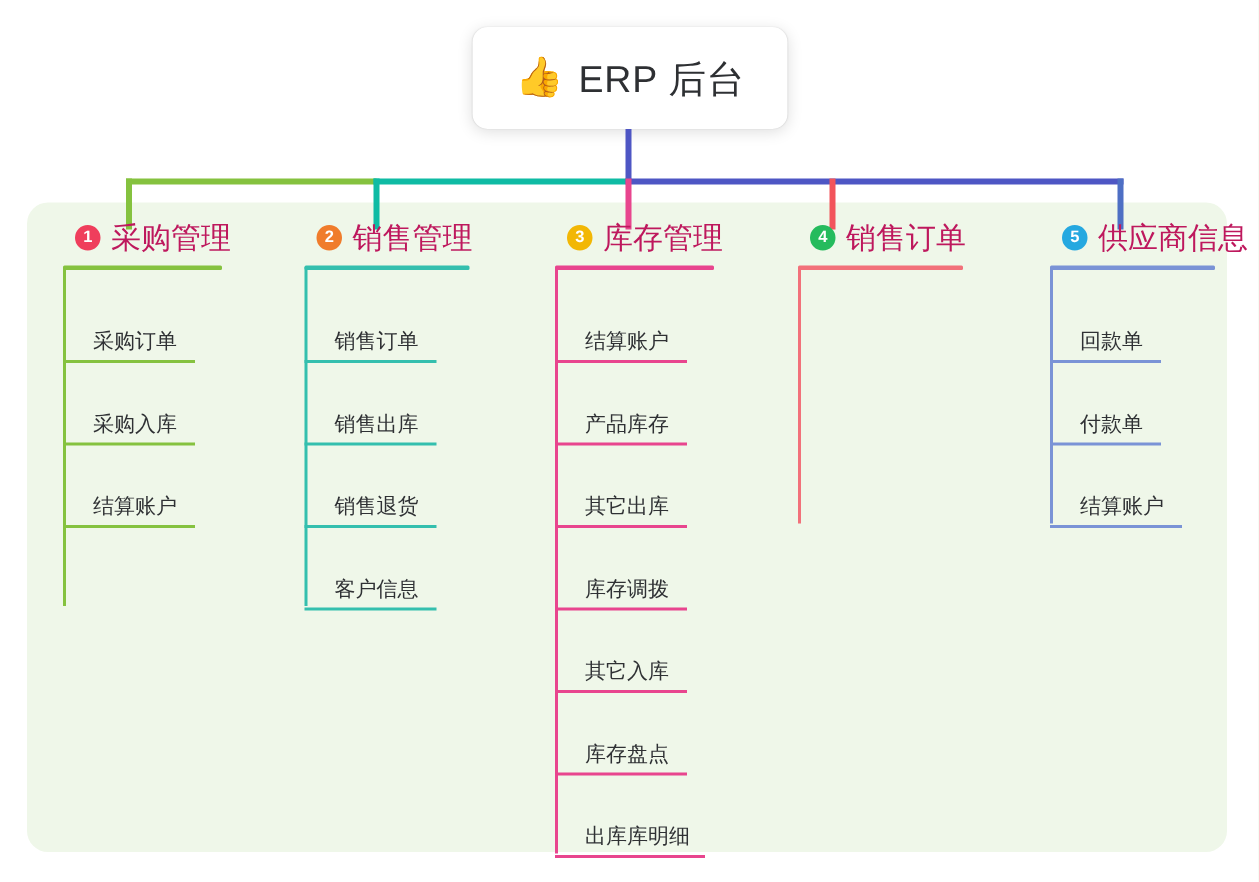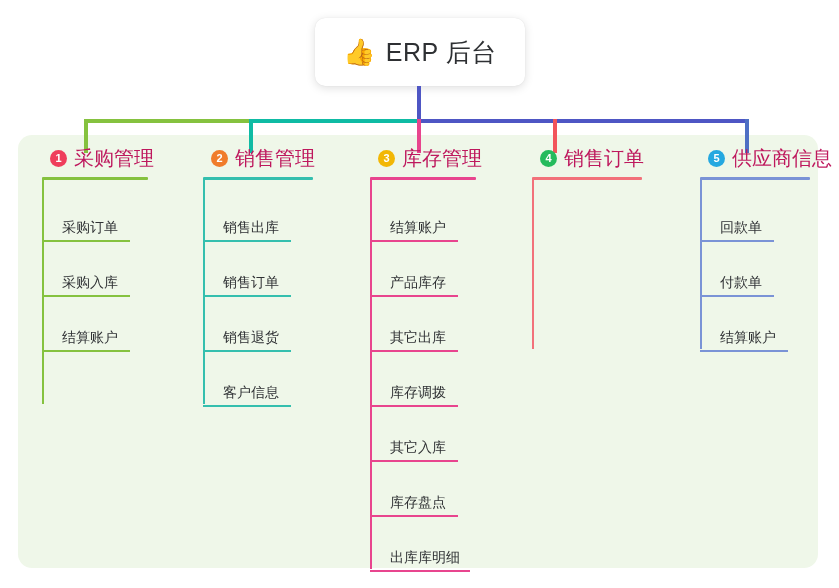--- a/index.html
+++ b/index.html
@@ -156,25 +156,25 @@
       <div class="spine" style="background: rgb(133, 194, 63); height: 226px;"></div>
     </div>
   <div class="col" id="col2">
       <div class="col-head">
         <span class="badge" style="background: rgb(240, 124, 43);">2</span>
         <span class="head-text">销售管理</span>
       </div>
       <div class="head-rule" style="background: rgb(52, 191, 174); width: 110px;"></div>
       <div class="items">
         <div class="item">
+          <span class="item-label">销售订单</span>
+          <div class="item-rule" style="background: rgb(52, 191, 174); width: 88px;"></div>
+        </div>
+        <div class="item">
           <span class="item-label">销售出库</span>
-          <div class="item-rule" style="background: rgb(52, 191, 174); width: 88px;"></div>
-        </div>
-        <div class="item">
-          <span class="item-label">销售订单</span>
           <div class="item-rule" style="background: rgb(52, 191, 174); width: 88px;"></div>
         </div>
         <div class="item">
           <span class="item-label">销售退货</span>
           <div class="item-rule" style="background: rgb(52, 191, 174); width: 88px;"></div>
         </div>
         <div class="item">
           <span class="item-label">客户信息</span>
           <div class="item-rule" style="background: rgb(52, 191, 174); width: 88px;"></div>
         </div>

